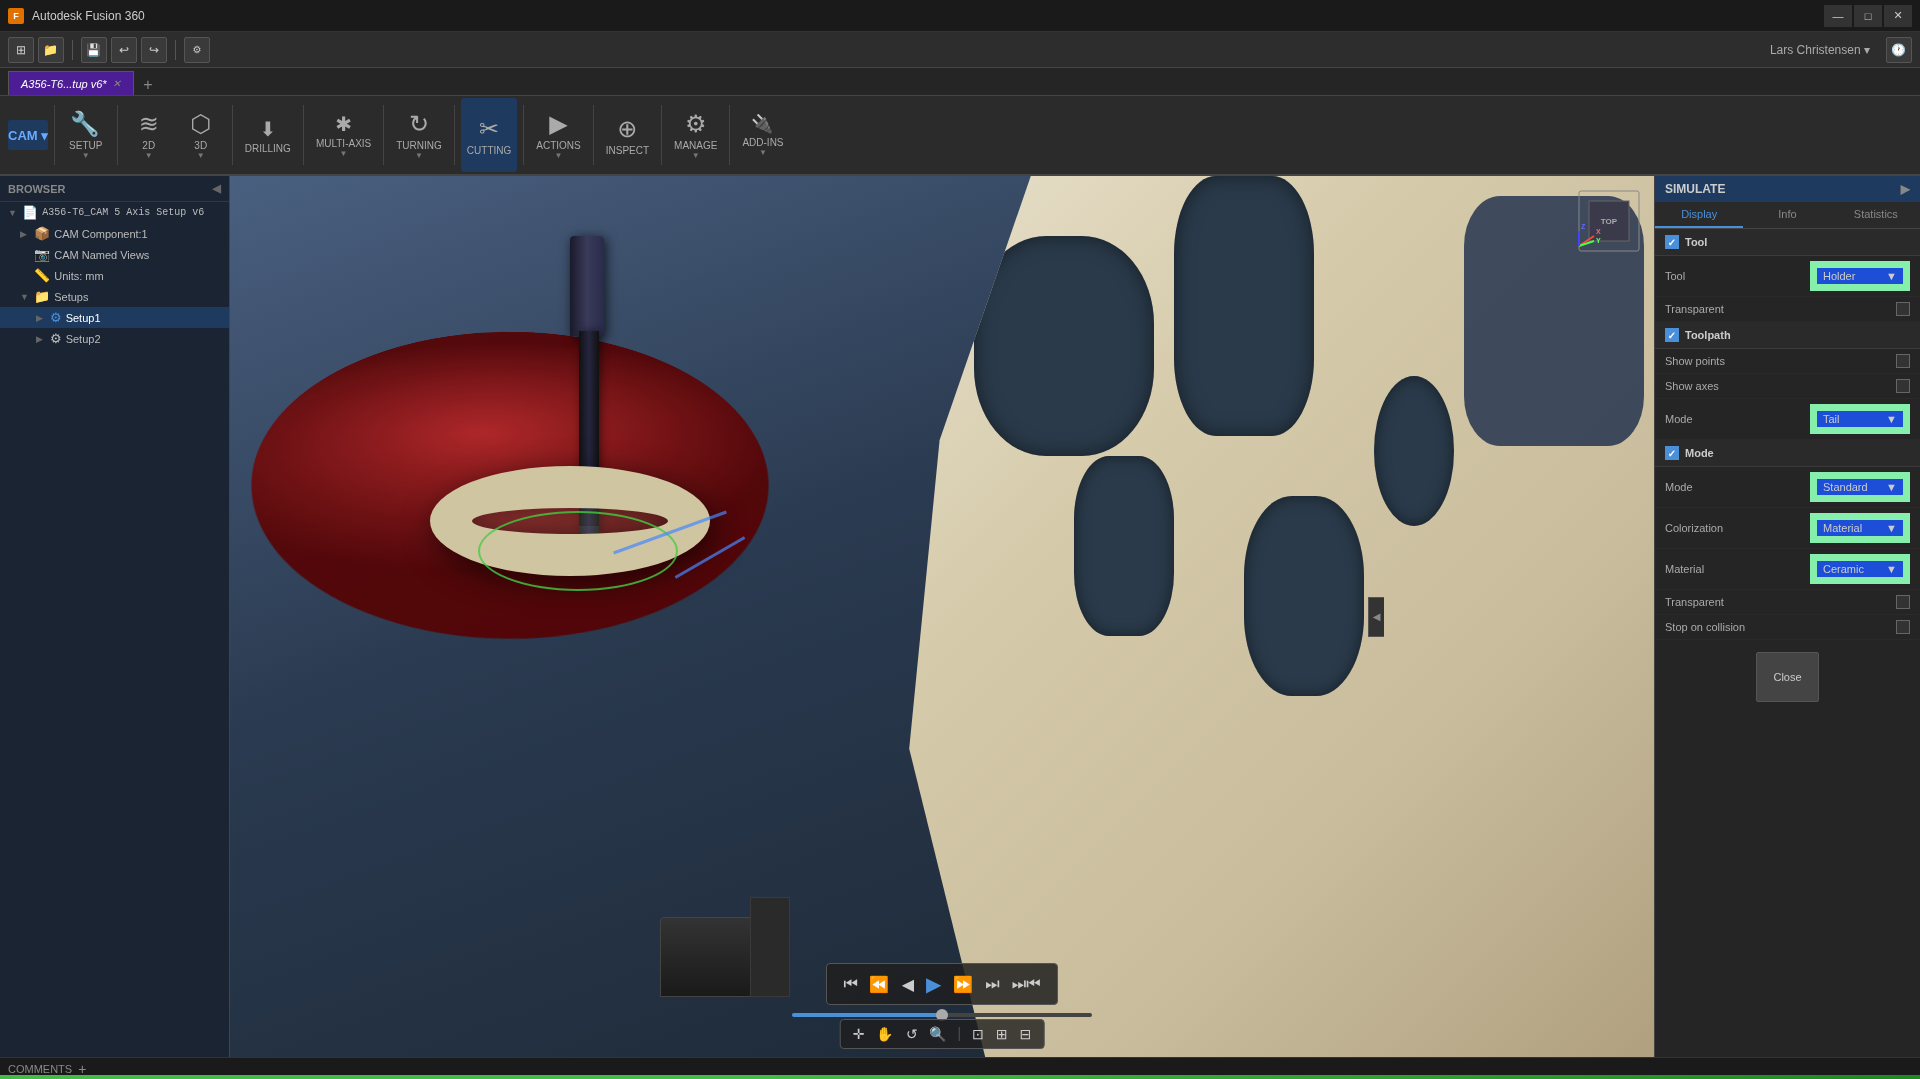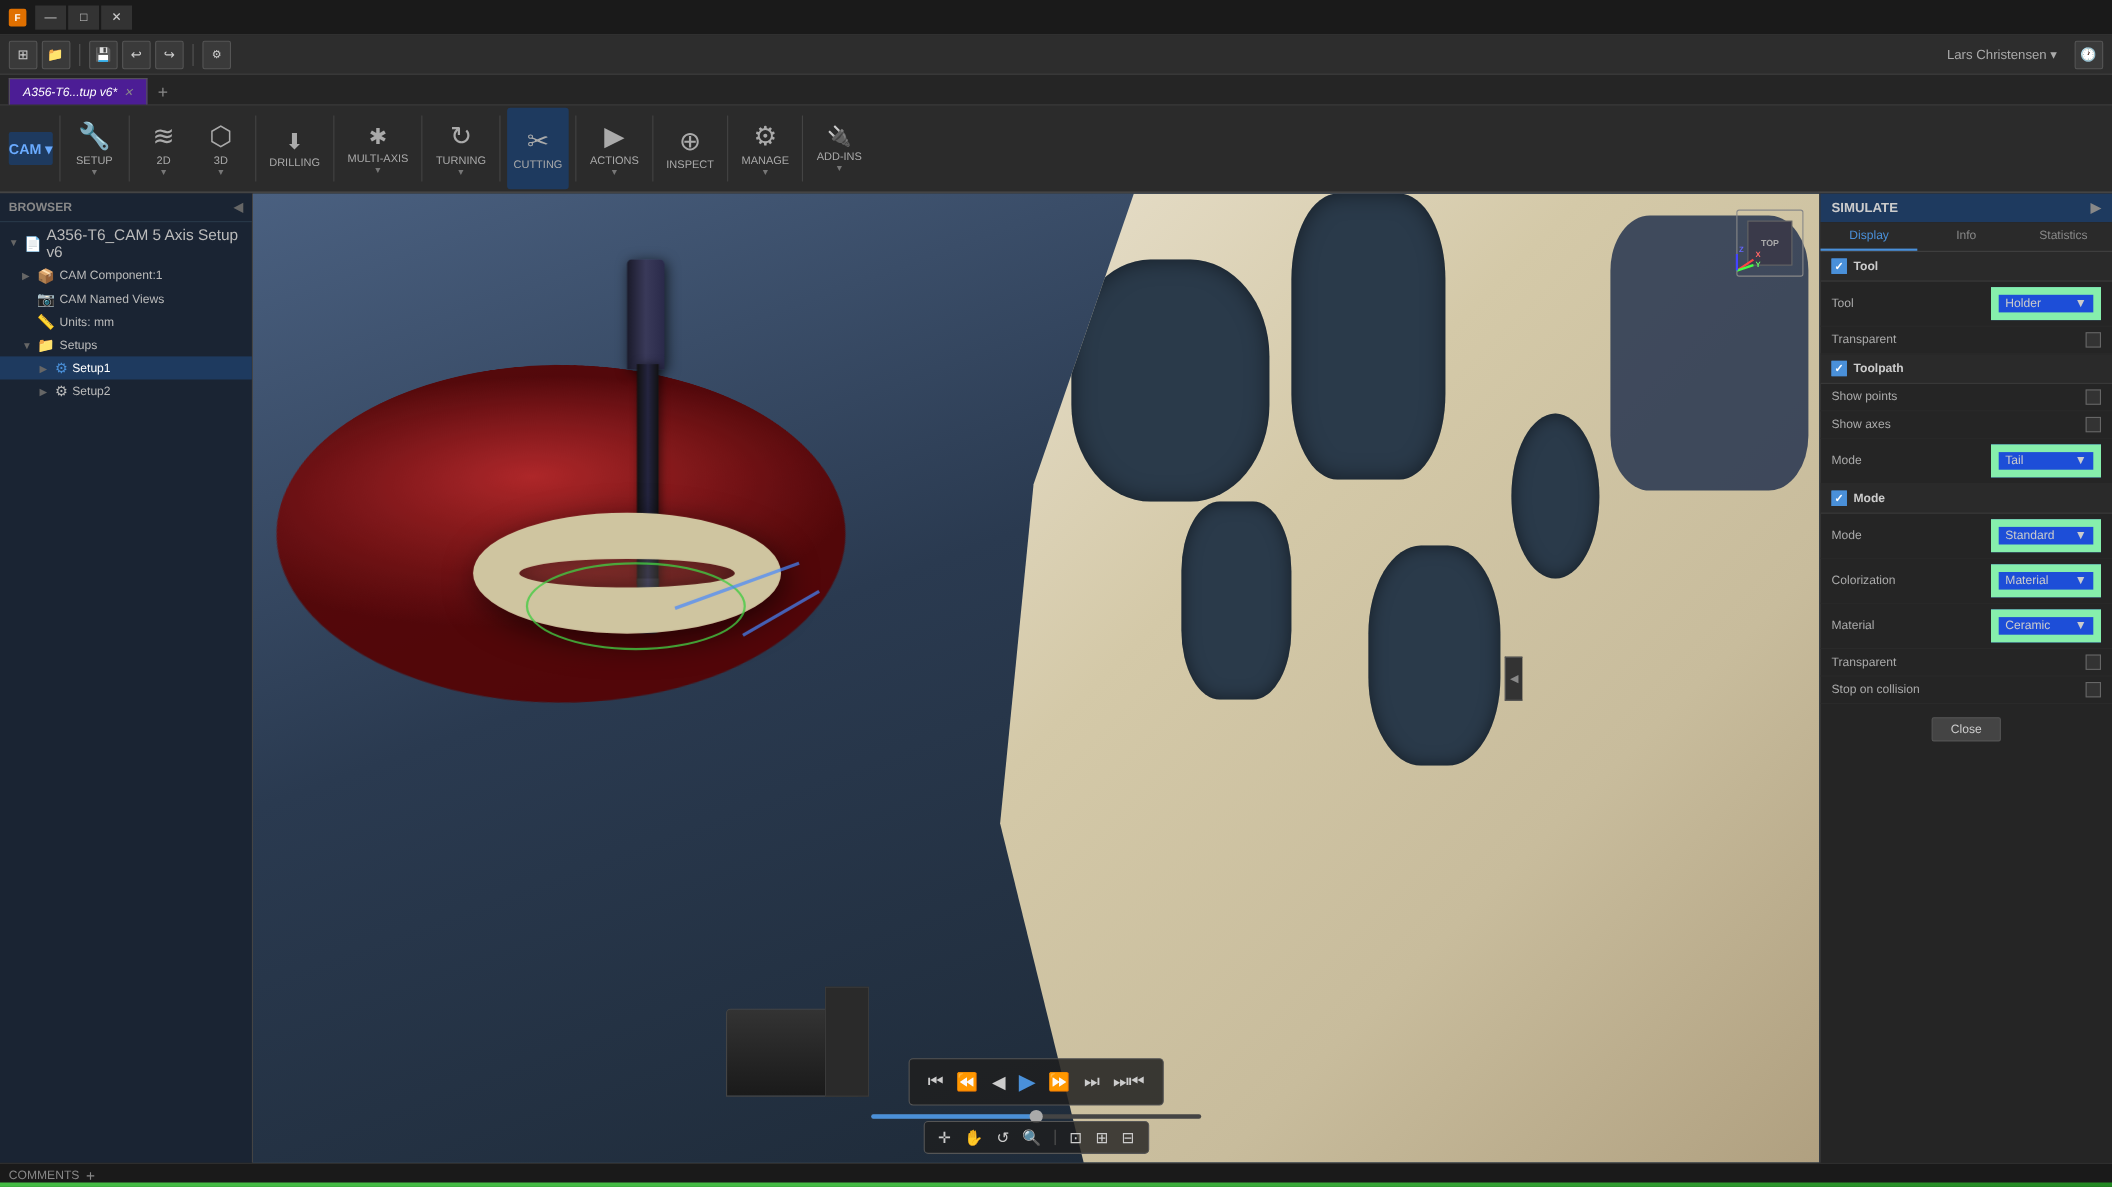--- a/index.html
+++ b/index.html
@@ -226,21 +226,21 @@
       justify-content: center;
       cursor: pointer;
       font-size: 10px;
     }
     .sim-checkbox.checked { background: #4a90d9; border-color: #4a90d9; color: white; }
 
     .close-btn {
       background: #444;
       border: 1px solid #555;
       color: #ccc;
-      padding: 4px 16px;
+      padding: 18px 16px;
       cursor: pointer;
       font-size: 11px;
       border-radius: 2px;
       margin: 12px auto;
       display: block;
     }
 
     
     #playback {
       position: absolute;
@@ -372,20 +372,21 @@
       width: 300px;
       position: relative;
       margin-top: 2px;
     }
   </style>
 </head>
 <body>
 
 <div id="titlebar">
   <div class="app-icon">F</div>
+  <span class="title">Autodesk Fusion 360</span>
   <div class="win-controls">
     <button class="win-btn">—</button>
     <button class="win-btn">□</button>
     <button class="win-btn close">✕</button>
   </div>
 </div>
 
 <div id="menubar">
   <div class="menu-icon">⊞</div>
   <div class="menu-icon">📁</div>
@@ -488,21 +489,21 @@
 
   <div id="browser">
     <div id="browser-header">
       <span>BROWSER</span>
       <span class="browser-collapse">◀</span>
     </div>
 
     <div class="tree-item">
       <span class="tree-arrow">▼</span>
       <span class="tree-icon">📄</span>
-      <span class="tree-label" style="font-size:14px;">A356-T6_CAM 5 Axis Setup v6</span>
+      <span class="tree-label" style="font-size:10px;font-family:Liberation Mono, monospace;">A356-T6_CAM 5 Axis Setup v6</span>
     </div>
 
     <div class="tree-item indent1">
       <span class="tree-arrow">▶</span>
       <span class="tree-icon">📦</span>
       <span class="tree-label">CAM Component:1</span>
     </div>
 
     <div class="tree-item indent1">
       <span class="tree-arrow" style="color:transparent">▶</span>

